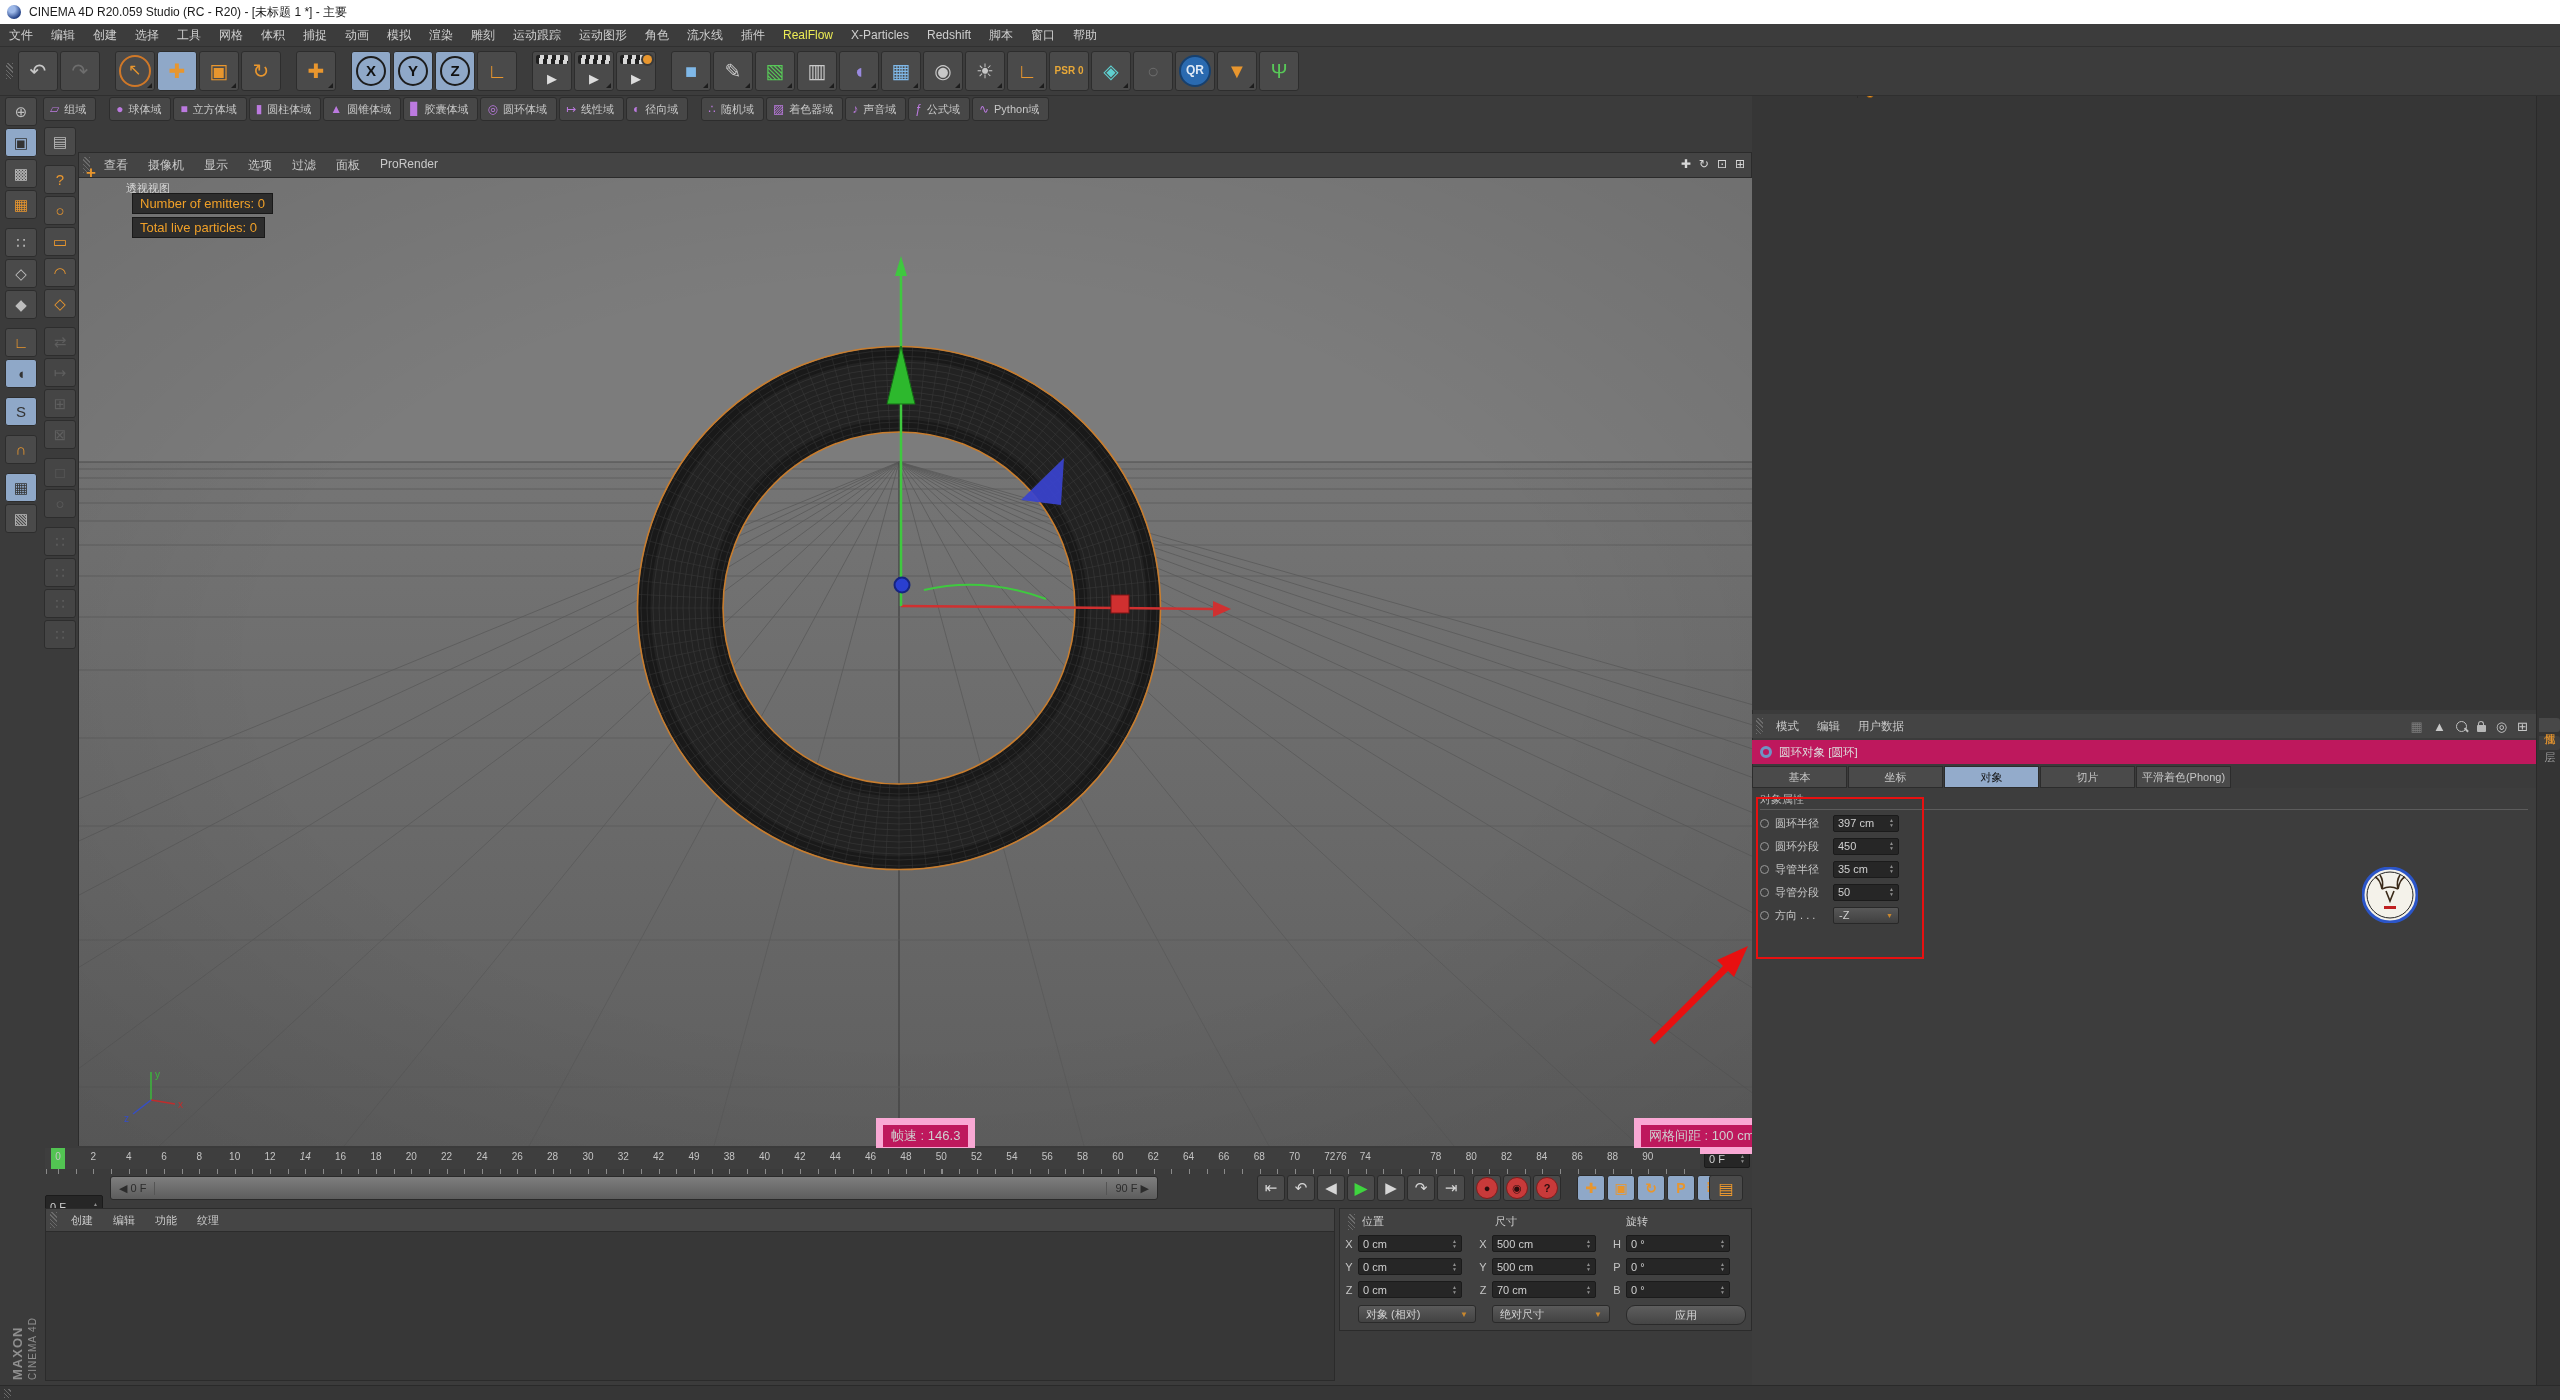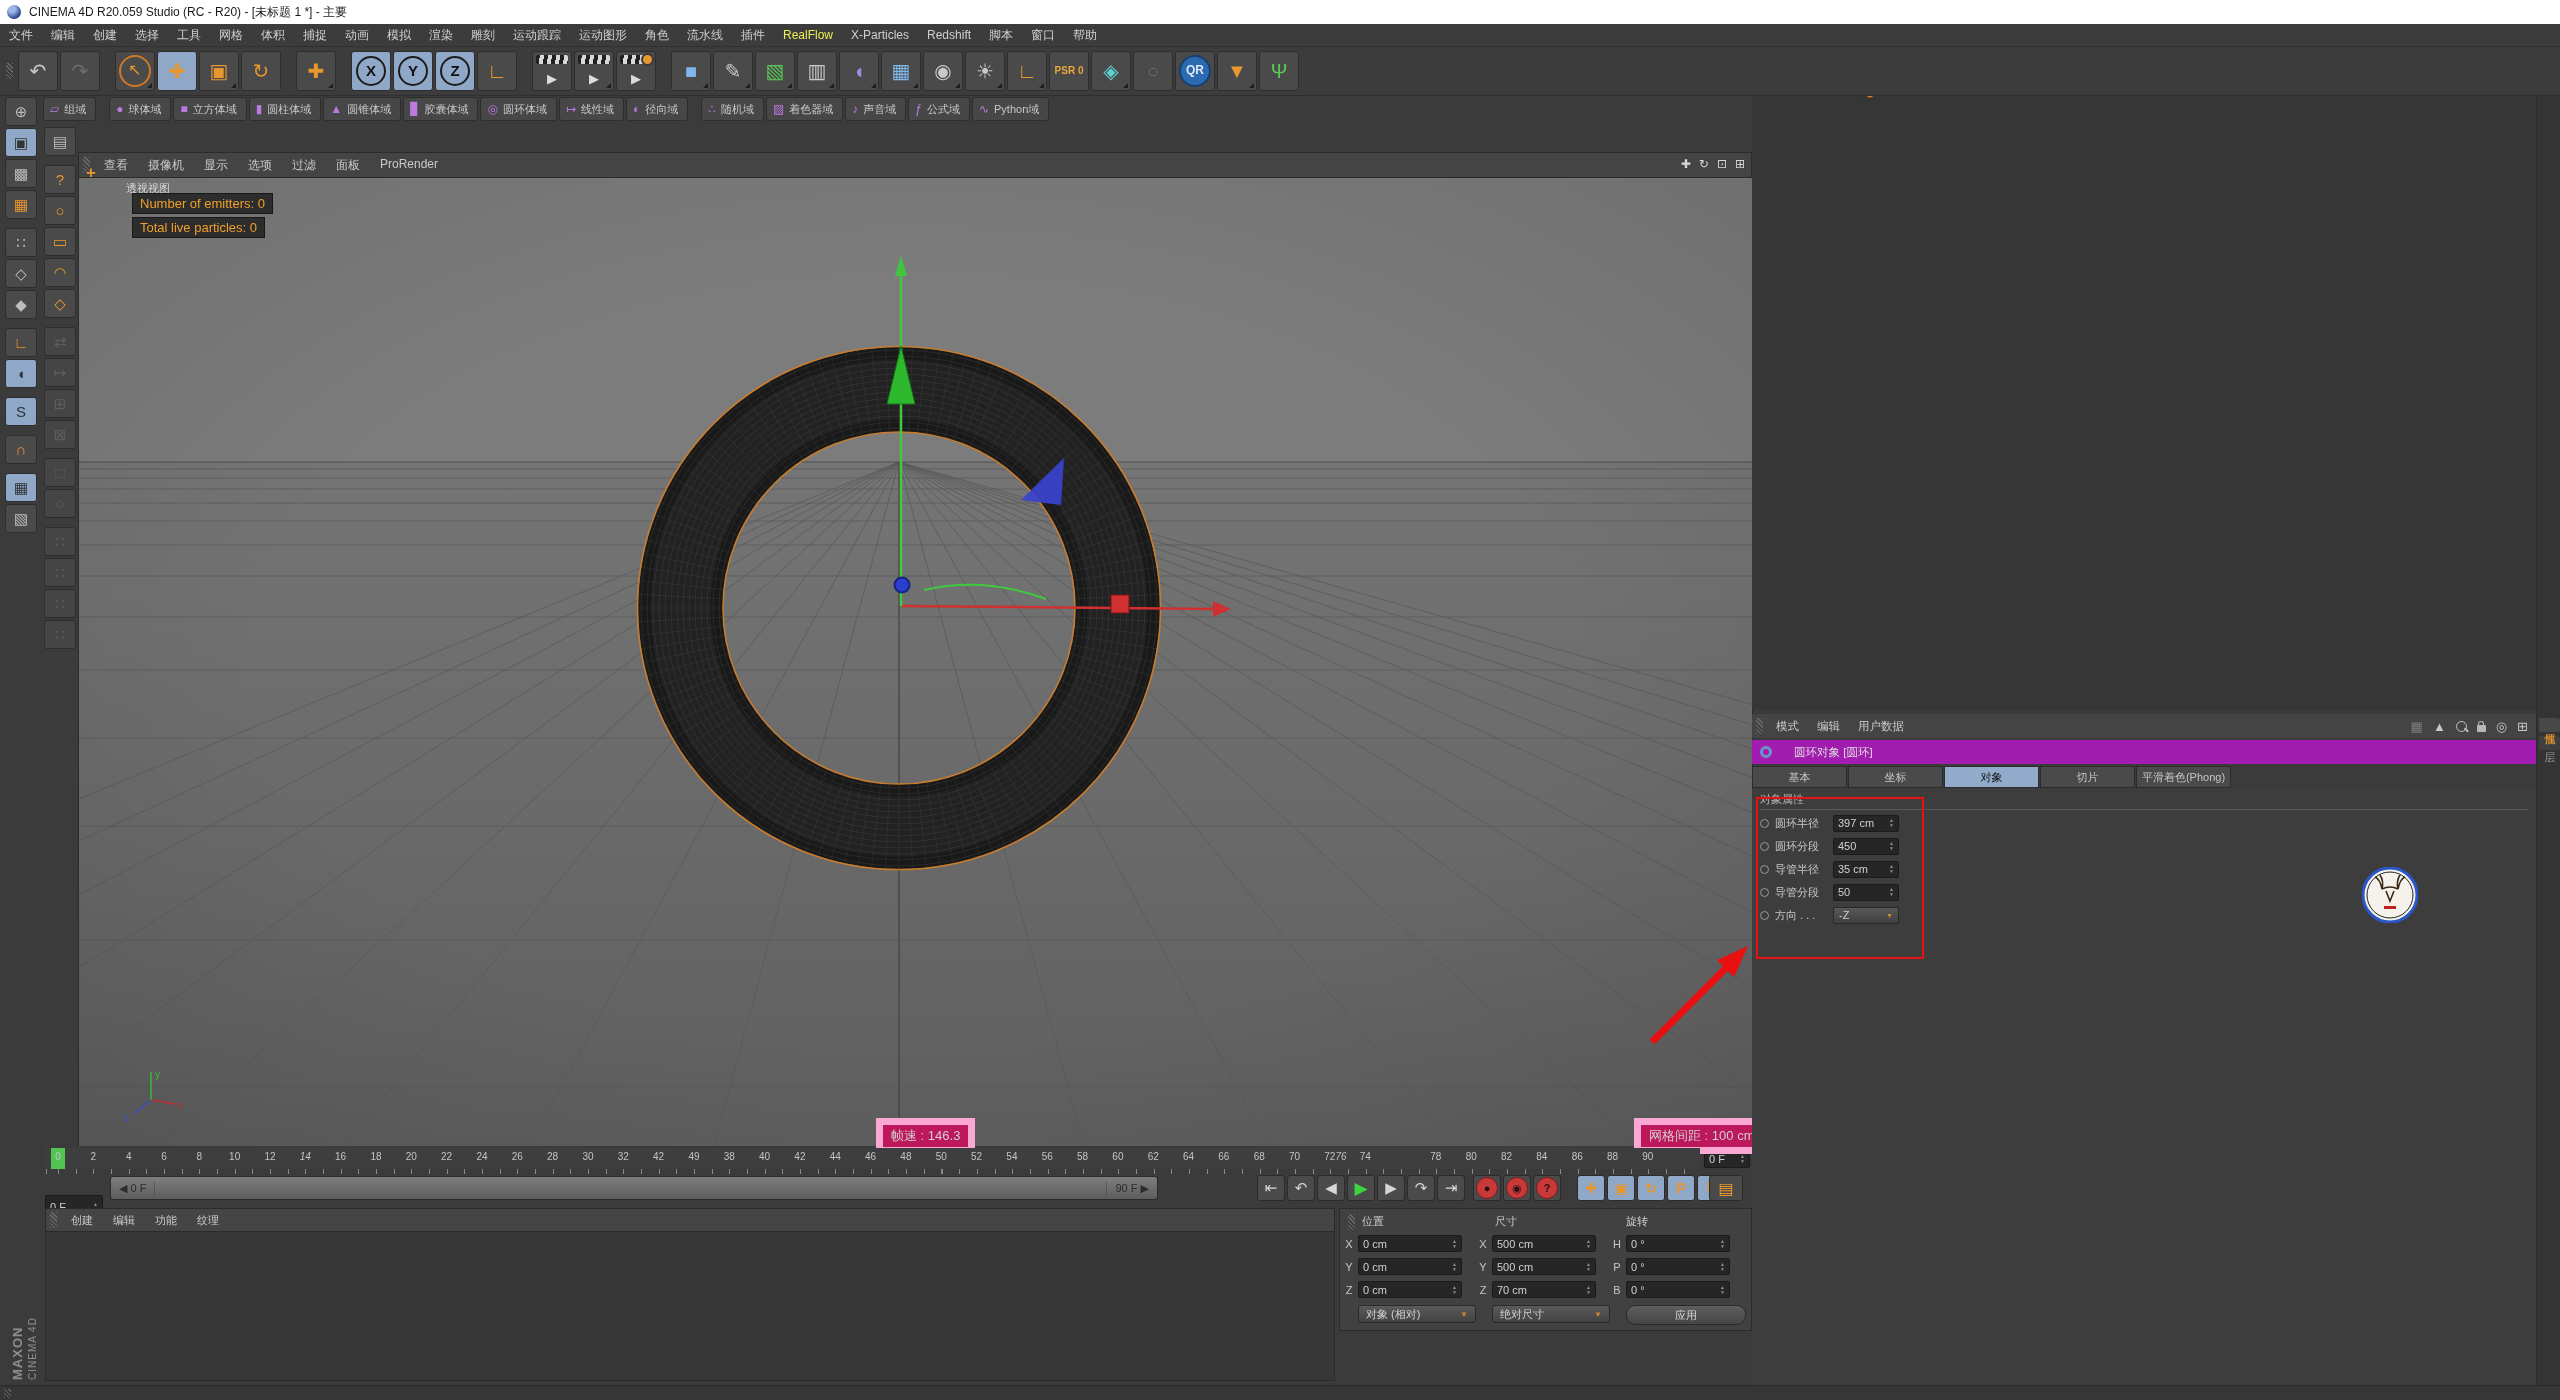--- a/index.html
+++ b/index.html
@@ -137,21 +137,21 @@
   .om-name{color:#f0c070;font-size:11.5px;padding-right:6px}
   .vis-box{width:12px;height:12px;background:#6a6a6a;position:relative;overflow:hidden}
   .vis-box:after{content:"";position:absolute;left:-2px;top:10px;width:20px;height:2px;background:#8e8e8e;transform:rotate(-45deg)}
   .vis-dots{display:flex;flex-direction:column;gap:2px}
   .vis-dots i{width:5px;height:5px;border-radius:50%;background:#8e8e8e}
   .om-check{color:#4ec84e;font-size:12px;font-weight:bold}
   .tag-dots{position:relative;width:14px;height:16px;border-left:1px solid #2c2c2c;padding-left:4px}
   .tag-dots i{position:absolute;width:6px;height:6px;border-radius:50%;background:#e8962e;border:1px solid #8a5510}
   .am-menu{left:1752px;top:714px;width:784px;height:24px;background:#444;display:flex;align-items:center;z-index:6}
   .am-menu .mi{padding:2px 9px;font-size:11.5px;color:#cccccc}
-  .am-title{left:1752px;top:740px;width:784px;height:24px;background:#a21caf;display:flex;align-items:center;gap:22px;padding-left:8px;z-index:6;box-sizing:border-box}
+  .am-title{left:1752px;top:740px;width:784px;height:24px;background:#be185d;display:flex;align-items:center;gap:7px;padding-left:8px;z-index:6;box-sizing:border-box}
   .am-title .t{color:#dddddd;font-size:11.5px}
   .am-tabs{left:1752px;top:766px;width:784px;height:22px;display:flex;z-index:6}
   .am-tab{width:95px;height:22px;background:#4a4a4a;border:1px solid #2c2c2c;margin-right:1px;display:flex;
           align-items:center;justify-content:center;font-size:11px;color:#c6c6c6;box-sizing:border-box}
   .am-tab.active{background:#93abcb;color:#111}
   .am-body{left:1752px;top:788px;width:784px;height:597px;background:#3d3d3d;z-index:5}
   .am-sec{position:absolute;left:8px;top:4px;width:768px;font-size:11px;color:#b8b8b8;border-bottom:1px solid #5c5c5c;padding-bottom:2px}
   .am-row{position:absolute;display:flex;align-items:center;gap:6px;height:18px}
   .am-dot{width:9px;height:9px;border:1.5px solid #999;border-radius:50%;box-sizing:border-box}
   .am-lab{width:52px;font-size:11px;color:#c8c8c8;white-space:nowrap}

